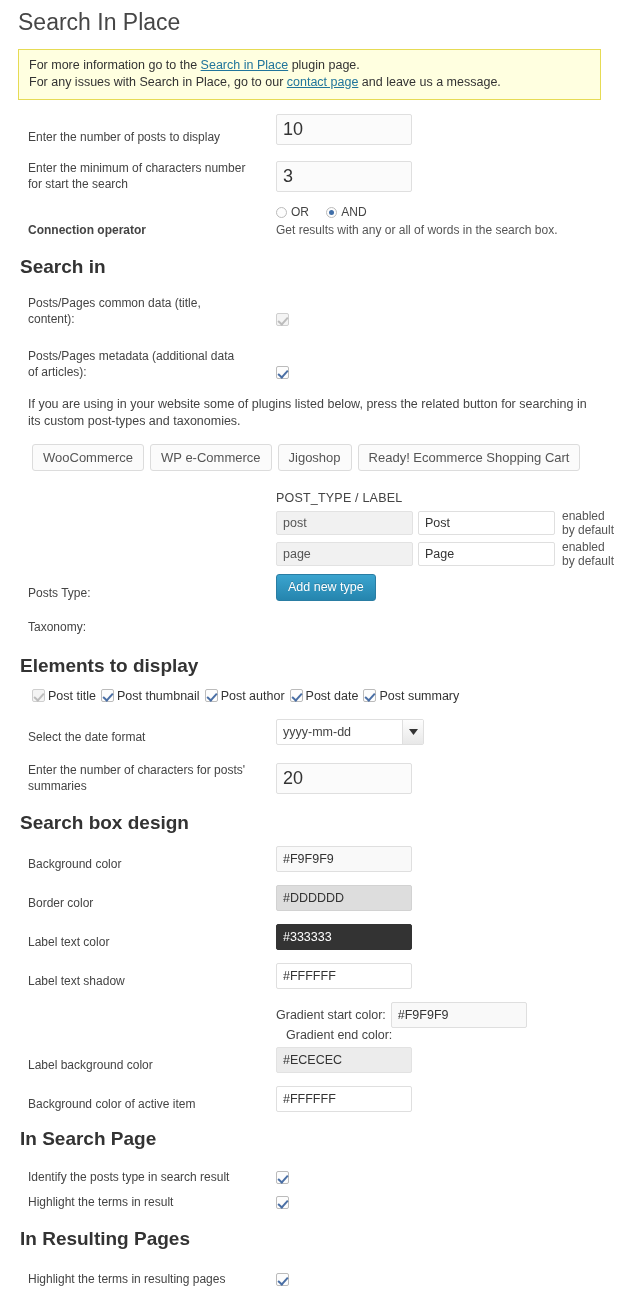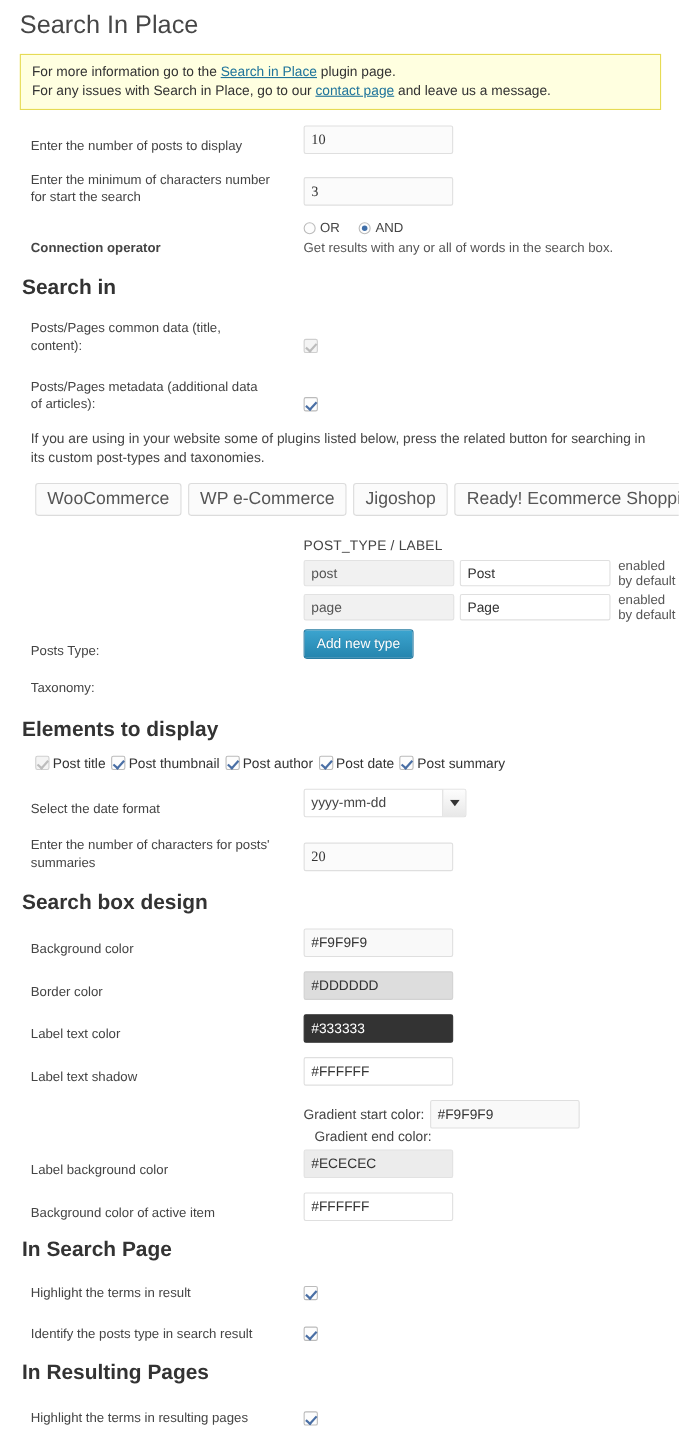--- a/index.html
+++ b/index.html
@@ -55,22 +55,22 @@
     flex: 0 0 218px;
     font-size: 12px;
     line-height: 16px;
     color: #444444;
     padding-top: 5px;
   }
   .row .lbl.bold { font-weight: bold; }
   .row .ctl { flex: 1 1 auto; }
 
   input.txt {
-    font-family: Liberation Serif, serif;
-    font-size: 13px;
+    font-family: Liberation Sans, sans-serif;
+    font-size: 18px;
     color: #333333;
     border: 1px solid #dfdfdf;
     background: #fbfbfb;
     padding: 4px 6px;
     width: 122px;
     box-sizing: content-box;
     border-radius: 2px;
     outline: none;
   }
 
@@ -147,21 +147,21 @@
     margin: 16px 20px 0 28px;
   }
 
   .plugin-btns {
     margin: 14px 0 0 32px;
     display: flex;
     gap: 6px;
   }
   .btn-sec {
     font-family: "Liberation Sans", sans-serif;
-    font-size: 16px;
+    font-size: 13px;
     color: #555555;
     background: #fbfbfb;
     border: 1px solid #dcdcdc;
     border-radius: 3px;
     padding: 5px 10px;
     cursor: pointer;
     white-space: nowrap;
   }
 
   .pt-head {
@@ -444,34 +444,34 @@
 
     <div class="row tight" style="margin-top:10px">
       <div class="lbl">Background color of active item</div>
       <div class="ctl">
         <input class="color" type="text" style="background: rgb(255, 255, 255); color: rgb(51, 51, 51);" value="#FFFFFF">
       </div>
     </div>
 
     <h3 class="section" style="margin-top:16px;margin-bottom:14px">In Search Page</h3>
 
+    <div class="row" style="margin-bottom:4px">
+      <div class="lbl">Identify the posts type in search result</div>
+      <div class="ctl" style="padding-top:4px">
+        <span class="cb"></span>
+      </div>
+    </div>
+
     <div class="row" style="margin-bottom:16px">
       <div class="lbl">Highlight the terms in result</div>
       <div class="ctl" style="padding-top:4px">
         <span class="cb"></span>
       </div>
     </div>
 
-    <div class="row" style="margin-bottom:4px">
-      <div class="lbl">Identify the posts type in search result</div>
-      <div class="ctl" style="padding-top:4px">
-        <span class="cb"></span>
-      </div>
-    </div>
-
     <h3 class="section" style="margin-top:18px;margin-bottom:16px">In Resulting Pages</h3>
 
     <div class="row">
       <div class="lbl">Highlight the terms in resulting pages</div>
       <div class="ctl" style="padding-top:4px">
         <span class="cb"></span>
       </div>
     </div>
 
   </div>

